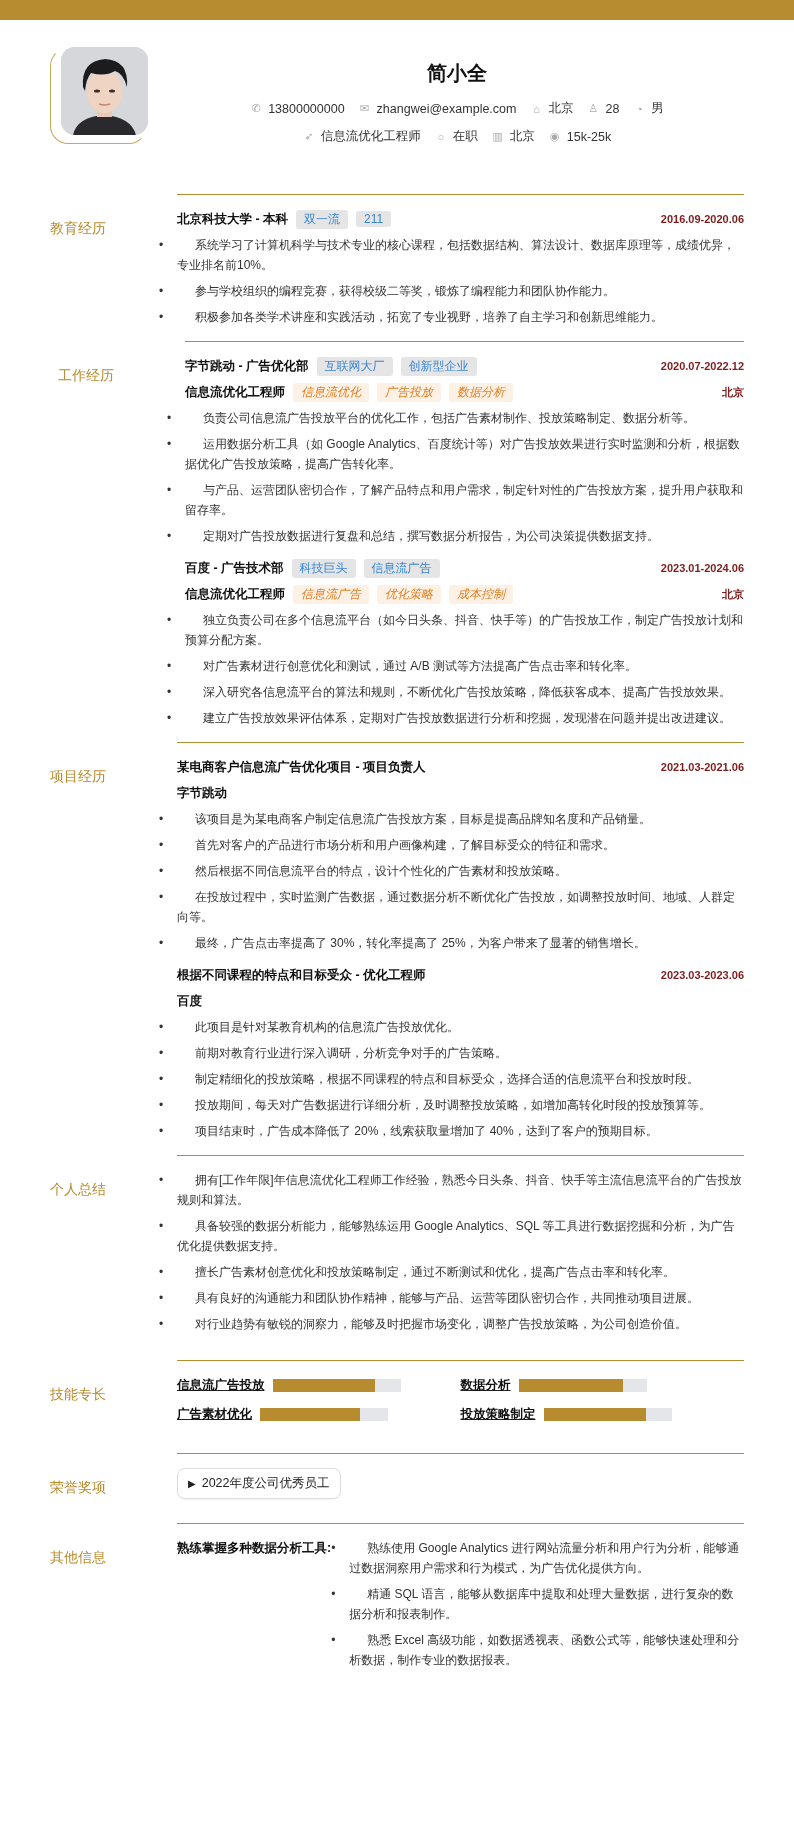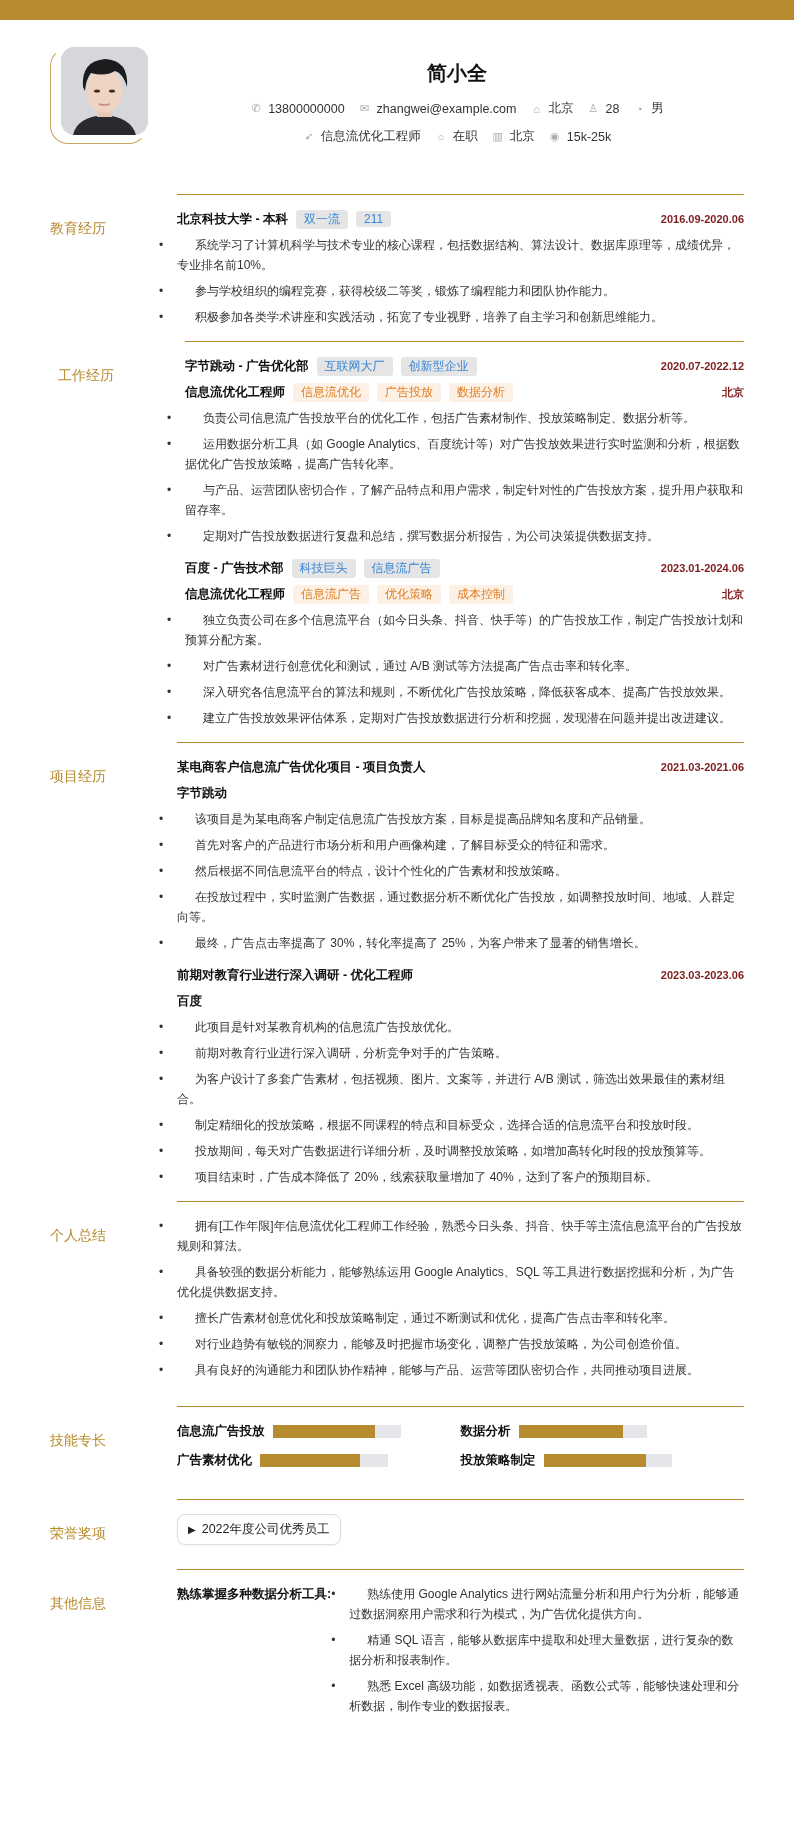--- a/index.html
+++ b/index.html
@@ -36,32 +36,32 @@
   .section { position: relative; padding-left: 177px; padding-right: 50px; }
   .section-rule { height: 1px; background: #b78b2f; margin-bottom: 14px; }
   .section-title {
     position: absolute; left: 50px; top: 26px; color: #b78b2f; font-size: 14px;
   }
   .row-head { display: flex; align-items: center; justify-content: space-between; height: 20px; margin-bottom: 6px; }
   .row-left { display: flex; align-items: center; gap: 8px; font-weight: bold; font-size: 12.5px; color: #111; }
   .row-right { font-weight: bold; font-size: 11px; color: #7f1d1d; }
   .tag { font-weight: normal; font-size: 12px; padding: 1px 8px; border-radius: 3px; }
   .tag.blue { background: #e5e5e5; color: #3a86d4; }
-  .tag.orange { background: #fdf0e4; color: #e07f22; }
+  .tag.orange { background: #fdf0e4; color: #e07f22; font-style: italic; }
   .sub { font-weight: bold; font-size: 12.5px; color: #111; height: 20px; margin-bottom: 6px; display: flex; align-items: center; }
   ul.bullets { list-style: none; }
   ul.bullets li {
     position: relative; font-size: 12px; line-height: 20px; color: #333; margin-bottom: 6px; text-indent: 18px;
   }
   ul.bullets li::before {
     content: "•"; position: absolute; left: -18px; text-indent: 0; width: 18px; color: #333;
   }
   .block { margin-bottom: 12px; }
 
-  .skills { display: grid; grid-template-columns: 1fr 1fr; row-gap: 12px; padding-top: 2px; }
+  .skills { display: grid; grid-template-columns: 1fr 1fr; row-gap: 12px; padding-top: 2px; text-decoration: underline; }
   .skill { display: flex; align-items: center; gap: 8px; }
   .skill-label { font-size: 12.5px; font-weight: bold; color: #111; }
   .skill-track { width: 128px; height: 13px; background: #e4e6ea; position: relative; }
   .skill-fill { position: absolute; left: 0; top: 0; bottom: 0; background: #b78b2f;
     clip-path: polygon(0 0, 100% 0, calc(100% + 4px) 100%, 0 100%); }
 
   .award {
     display: inline-flex; align-items: center; gap: 6px;
     border: 1px solid #ddd; border-radius: 8px; padding: 6px 10px; font-size: 12.5px; color: #222;
     box-shadow: 0 1px 2px rgba(0,0,0,0.06);
@@ -227,45 +227,44 @@
       <li>首先对客户的产品进行市场分析和用户画像构建，了解目标受众的特征和需求。</li>
       <li>然后根据不同信息流平台的特点，设计个性化的广告素材和投放策略。</li>
       <li>在投放过程中，实时监测广告数据，通过数据分析不断优化广告投放，如调整投放时间、地域、人群定向等。</li>
       <li>最终，广告点击率提高了 30%，转化率提高了 25%，为客户带来了显著的销售增长。</li>
     </ul>
   </div>
 
   <div class="block">
     <div class="row-head">
       <div class="row-left">
-          <span>前期对教育行业进行深入调研 - 优化工程师</span>
+          <span>根据不同课程的特点和目标受众 - 优化工程师</span>
         </div>
       <div class="row-right">2023.03-2023.06</div>
     </div>
     <div class="sub">百度</div>
     <ul class="bullets">
       <li>此项目是针对某教育机构的信息流广告投放优化。</li>
       <li>前期对教育行业进行深入调研，分析竞争对手的广告策略。</li>
-      <li>为客户设计了多套广告素材，包括视频、图片、文案等，并进行 A/B 测试，筛选出效果最佳的素材组合。</li>
       <li>制定精细化的投放策略，根据不同课程的特点和目标受众，选择合适的信息流平台和投放时段。</li>
       <li>投放期间，每天对广告数据进行详细分析，及时调整投放策略，如增加高转化时段的投放预算等。</li>
       <li>项目结束时，广告成本降低了 20%，线索获取量增加了 40%，达到了客户的预期目标。</li>
     </ul>
   </div>
 </section>
 
 <section class="section" style="margin-top:14px;">
   <div class="section-rule"></div>
   <div class="section-title">个人总结</div>
   <ul class="bullets block" style="margin-bottom:26px;">
     <li>拥有[工作年限]年信息流优化工程师工作经验，熟悉今日头条、抖音、快手等主流信息流平台的广告投放规则和算法。</li>
     <li>具备较强的数据分析能力，能够熟练运用 Google Analytics、SQL 等工具进行数据挖掘和分析，为广告优化提供数据支持。</li>
     <li>擅长广告素材创意优化和投放策略制定，通过不断测试和优化，提高广告点击率和转化率。</li>
+    <li>具有良好的沟通能力和团队协作精神，能够与产品、运营等团队密切合作，共同推动项目进展。</li>
     <li>对行业趋势有敏锐的洞察力，能够及时把握市场变化，调整广告投放策略，为公司创造价值。</li>
-    <li>具有良好的沟通能力和团队协作精神，能够与产品、运营等团队密切合作，共同推动项目进展。</li>
   </ul>
 </section>
 
 <section class="section">
   <div class="section-rule"></div>
   <div class="section-title">技能专长</div>
   <div class="skills" style="margin-bottom:30px;">
     <div class="skill">
       <span class="skill-label">信息流广告投放</span>
       <span class="skill-track">

